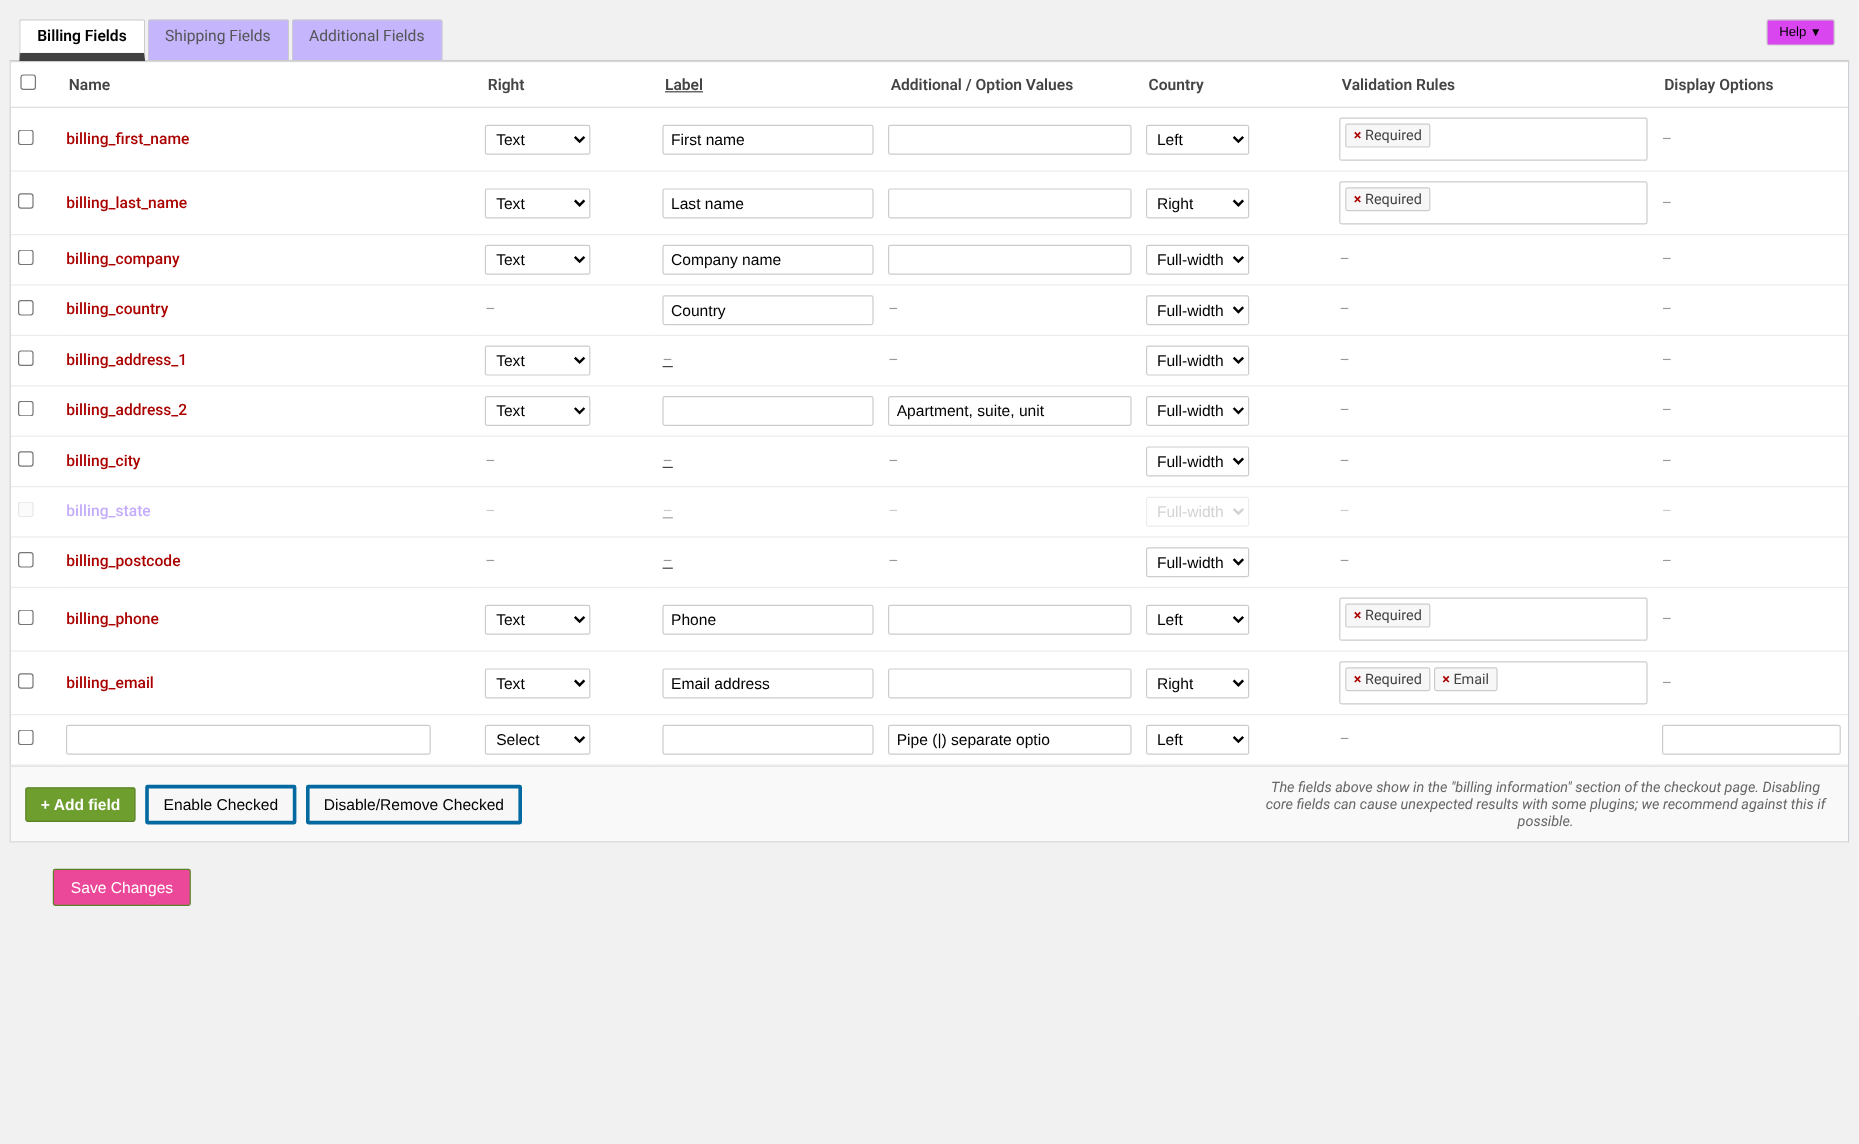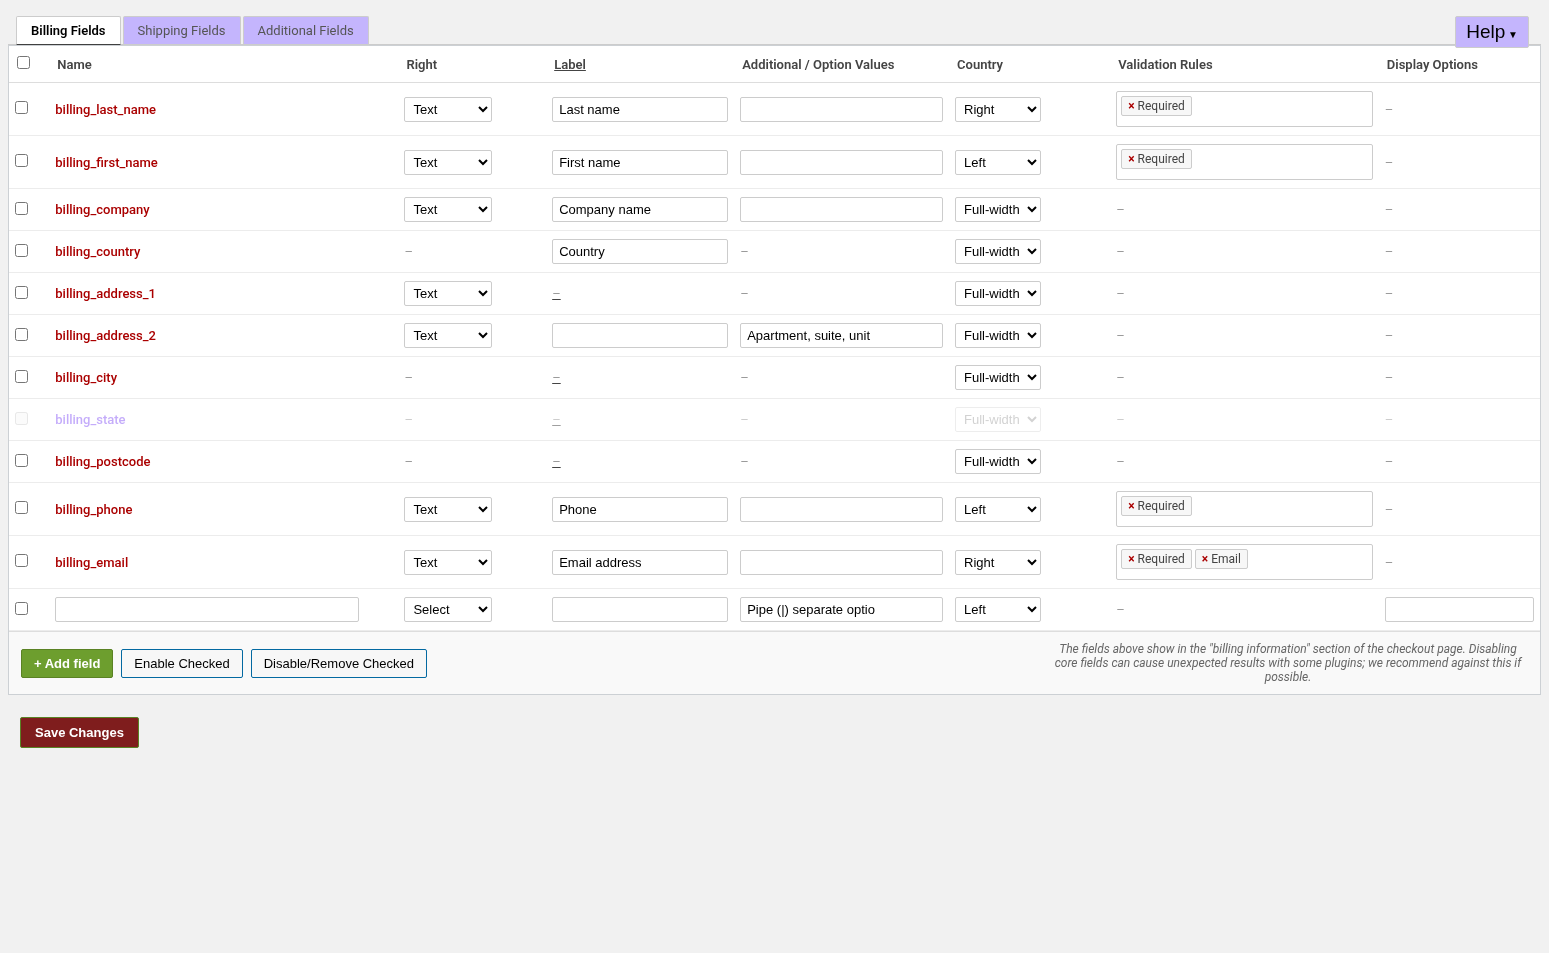--- a/index.html
+++ b/index.html
@@ -3,24 +3,24 @@
   <meta charset="utf-8">
   <style>
     * { box-sizing: border-box; margin: 0; padding: 0; }
     body { font-family: -apple-system, BlinkMacSystemFont, "Segoe UI", Roboto, sans-serif; font-size: 13px; background: #f1f1f1; color: #444; }
 
     .wrap { background: #fff; border: 1px solid #ccd0d4; padding: 0; }
 
     
     .tabs { display: flex; border-bottom: 1px solid #ccc; background: #f1f1f1; padding-top: 8px; padding-left: 8px; gap: 2px; }
     .tab { padding: 6px 14px; border: 1px solid #ccc; border-bottom: none; background: #c4b5fd; cursor: pointer; font-size: 13px; color: #555; border-radius: 2px 2px 0 0; }
-    .tab.active { background: #fff; border-bottom: 1px solid #404040; color: #000; font-weight: 600; margin-bottom: -1px; }
-
-    
-    .help-btn { position: absolute; top: 8px; right: 12px; background: #c4b5fd; border: 1px solid #ccc; padding: 4px 10px; font-size: 19px; cursor: pointer; border-radius: 2px; }
+    .tab.active { background: #fff; border-bottom: 7px solid #404040; color: #000; font-weight: 600; margin-bottom: -1px; }
+
+    
+    .help-btn { position: absolute; top: 8px; right: 12px; background: #d946ef; border: 1px solid #ccc; padding: 4px 10px; font-size: 11px; cursor: pointer; border-radius: 2px; }
     .help-btn::after { content: ' ▼'; font-size: 10px; }
 
     .page-header { position: relative; }
 
     
     .field-table { width: 100%; border-collapse: collapse; }
     .field-table thead th { padding: 10px 8px; text-align: left; font-weight: 600; font-size: 13px; border-bottom: 1px solid #ddd; background: #fff; vertical-align: bottom; }
     .field-table tbody tr { border-bottom: 1px solid #ececec; }
     .field-table tbody tr.disabled-row { opacity: 0.5; }
     .field-table tbody td { padding: 8px 6px; vertical-align: middle; }
@@ -62,27 +62,27 @@
       margin-right: 3px;
       cursor: pointer;
     }
     .validation-tag .x { color: #a00; margin-right: 3px; font-weight: bold; }
 
     .validation-area { border: 1px solid #ccc; min-height: 36px; padding: 4px; border-radius: 2px; background: #fff; }
 
     
     .footer { padding: 10px 12px; background: #f9f9f9; border-top: 1px solid #ddd; display: flex; align-items: center; gap: 8px; }
     .add-field-btn { background: #6d9e2e; color: #fff; border: 1px solid #5a8224; padding: 6px 12px; font-size: 13px; border-radius: 2px; cursor: pointer; font-weight: 600; }
-    .secondary-btn { background: #f7f7f7; border: 1px solid #0369a1; padding: 6px 12px; font-size: 13px; border-radius: 2px; cursor: pointer; }
+    .secondary-btn { background: #f7f7f7; border: 3px solid #0369a1; padding: 6px 12px; font-size: 13px; border-radius: 2px; cursor: pointer; }
 
     .footer-note { margin-left: auto; font-size: 12px; color: #666; font-style: italic; max-width: 480px; text-align: center; }
 
     
     .save-area { padding: 12px; background: #fff; }
-    .save-btn { background: #7f1d1d; color: #fff; border: 1px solid #5a8224; padding: 7px 14px; font-size: 13px; border-radius: 2px; cursor: pointer; font-weight: 700; }
+    .save-btn { background: #ec4899; color: #fff; border: 1px solid #5a8224; padding: 7px 14px; font-size: 13px; border-radius: 2px; cursor: pointer; font-weight: 400; margin-left: 24px; }
   </style>
 </head>
 <body>
 
 <div style="position:relative; min-height: 953px; background: #f1f1f1; padding: 8px;">
 
   <div class="page-header">
     <button class="help-btn">Help</button>
     <div class="tabs">
       <div class="tab active">Billing Fields</div>
@@ -102,51 +102,51 @@
           <th class="col-placeholder">Additional / Option Values</th>
           <th class="col-position">Country</th>
           <th class="col-validation">Validation Rules</th>
           <th class="col-display">Display Options</th>
         </tr>
       </thead>
       <tbody id="table-body">
 
       <tr>
             <td class="col-check"><input type="checkbox" style=""></td>
-            <td class="col-name"><span class="field-name">billing_last_name</span></td>
-            <td class="col-type">
-              <div class="type-select">
-                <select><option value="Text">Text</option><option value="Select">Select</option><option value="Textarea">Textarea</option><option value="Password">Password</option><option value="Hidden">Hidden</option></select>
-              </div>
-            </td>
-            <td class="col-label"><input type="text" class="label-input" value="Last name" style=""></td>
-            <td class="col-placeholder"><input type="text" class="placeholder-input" style=""></td>
-            <td class="col-position">
-              <div class="position-select">
-                <select><option value="Left">Left</option><option value="Right" selected="">Right</option><option value="Full-width">Full-width</option></select>
+            <td class="col-name"><span class="field-name">billing_first_name</span></td>
+            <td class="col-type">
+              <div class="type-select">
+                <select><option value="Text">Text</option><option value="Select">Select</option><option value="Textarea">Textarea</option><option value="Password">Password</option><option value="Hidden">Hidden</option></select>
+              </div>
+            </td>
+            <td class="col-label"><input type="text" class="label-input" value="First name" style=""></td>
+            <td class="col-placeholder"><input type="text" class="placeholder-input" style=""></td>
+            <td class="col-position">
+              <div class="position-select">
+                <select><option value="Left">Left</option><option value="Right">Right</option><option value="Full-width">Full-width</option></select>
               </div>
             </td>
             <td class="col-validation">
               <div class="validation-area"><span class="validation-tag"><span class="x">×</span>Required</span></div>
             </td>
             <td class="col-display"><span class="dash">–</span></td>
           </tr>
           <tr>
             <td class="col-check"><input type="checkbox" style=""></td>
-            <td class="col-name"><span class="field-name">billing_first_name</span></td>
-            <td class="col-type">
-              <div class="type-select">
-                <select><option value="Text">Text</option><option value="Select">Select</option><option value="Textarea">Textarea</option><option value="Password">Password</option><option value="Hidden">Hidden</option></select>
-              </div>
-            </td>
-            <td class="col-label"><input type="text" class="label-input" value="First name" style=""></td>
-            <td class="col-placeholder"><input type="text" class="placeholder-input" style=""></td>
-            <td class="col-position">
-              <div class="position-select">
-                <select><option value="Left">Left</option><option value="Right">Right</option><option value="Full-width">Full-width</option></select>
+            <td class="col-name"><span class="field-name">billing_last_name</span></td>
+            <td class="col-type">
+              <div class="type-select">
+                <select><option value="Text">Text</option><option value="Select">Select</option><option value="Textarea">Textarea</option><option value="Password">Password</option><option value="Hidden">Hidden</option></select>
+              </div>
+            </td>
+            <td class="col-label"><input type="text" class="label-input" value="Last name" style=""></td>
+            <td class="col-placeholder"><input type="text" class="placeholder-input" style=""></td>
+            <td class="col-position">
+              <div class="position-select">
+                <select><option value="Left">Left</option><option value="Right" selected="">Right</option><option value="Full-width">Full-width</option></select>
               </div>
             </td>
             <td class="col-validation">
               <div class="validation-area"><span class="validation-tag"><span class="x">×</span>Required</span></div>
             </td>
             <td class="col-display"><span class="dash">–</span></td>
           </tr>
           <tr>
             <td class="col-check"><input type="checkbox" style=""></td>
             <td class="col-name"><span class="field-name">billing_company</span></td>

